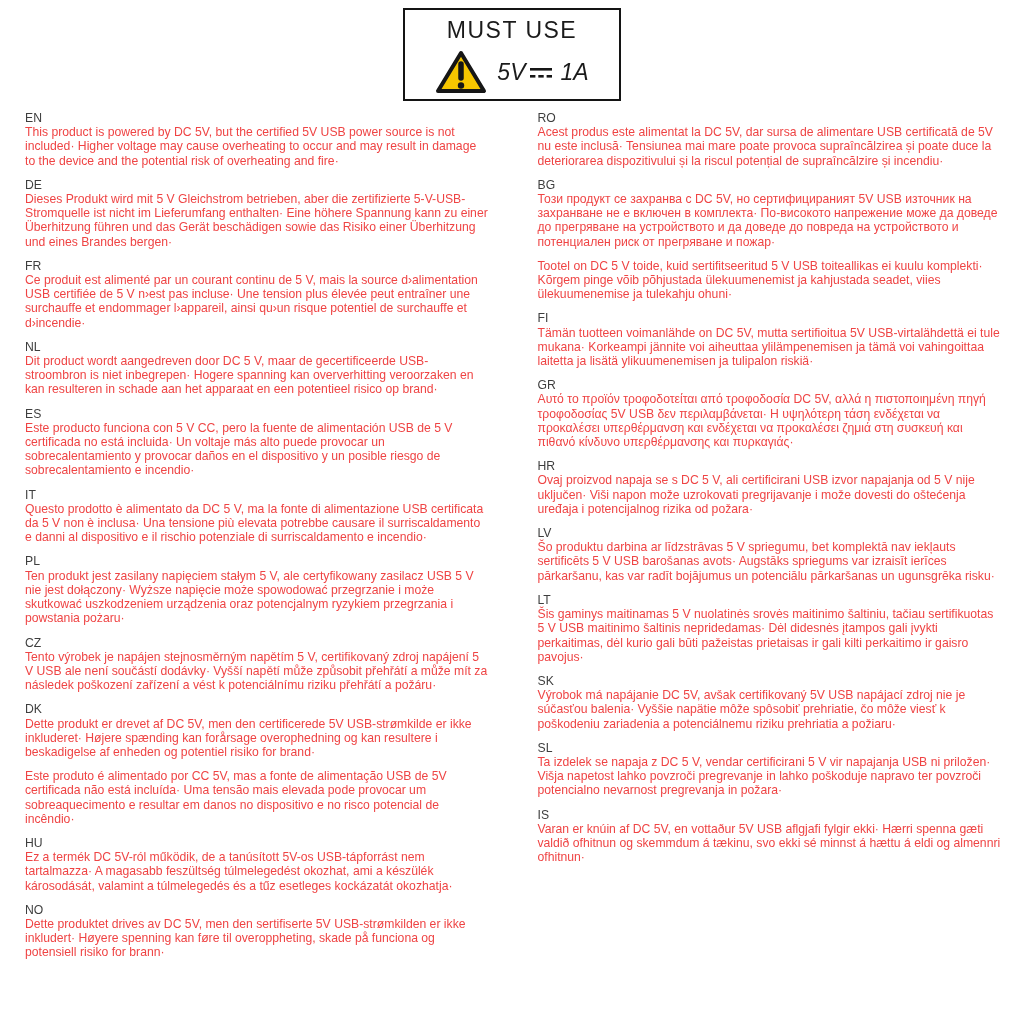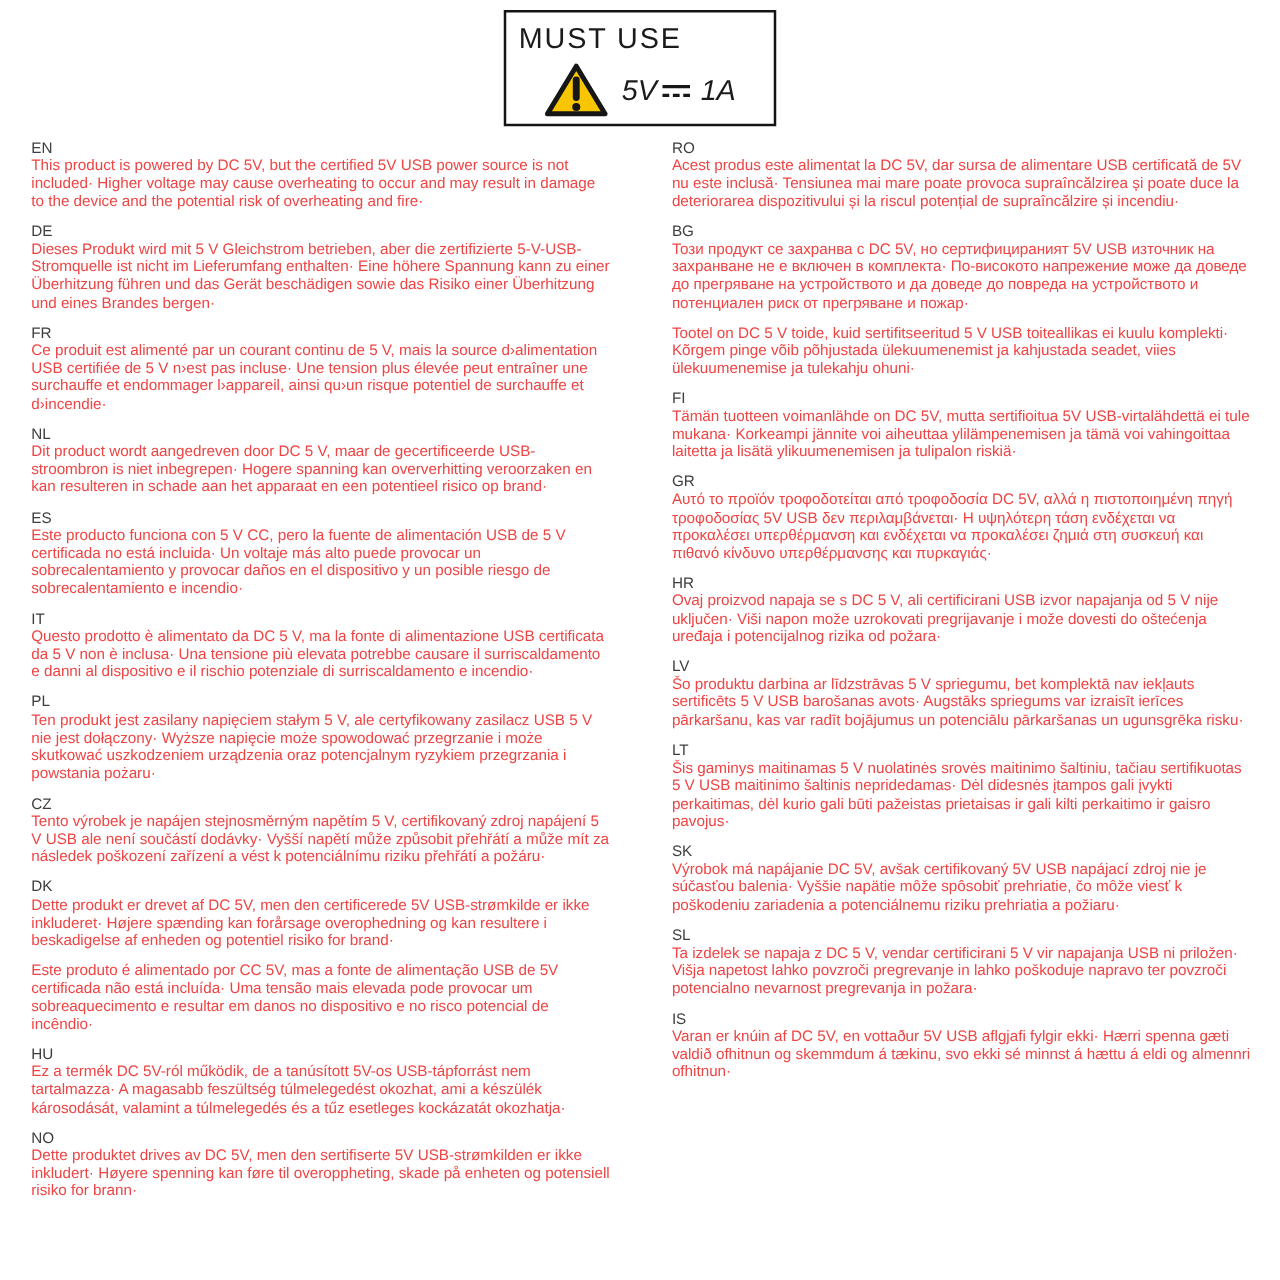--- a/index.html
+++ b/index.html
@@ -12,20 +12,21 @@
   }
   .page { width: 1024px; height: 1024px; position: relative; }
 
   
   .header-wrap { display: flex; justify-content: center; padding-top: 8px; }
   .header-box {
     border: 2px solid #141414;
     width: 218px;
     height: 93px;
     padding: 7px 10px 6px;
+    text-align: center;
     background: #ffffff;
   }
   .header-title {
     font-size: 23px;
     letter-spacing: 1.5px;
     color: #1b1b1b;
   }
   .header-spec {
     display: flex;
     align-items: center;
@@ -136,21 +137,21 @@
       </section>
       <section class="lang-block">
         <p class="lang-text">Este produto é alimentado por CC 5V, mas a fonte de alimentação USB de 5V certificada não está incluída· Uma tensão mais elevada pode provocar um sobreaquecimento e resultar em danos no dispositivo e no risco potencial de incêndio·</p>
       </section>
       <section class="lang-block">
         <div class="lang-code">HU</div>
         <p class="lang-text">Ez a termék DC 5V-ról működik, de a tanúsított 5V-os USB-tápforrást nem tartalmazza· A magasabb feszültség túlmelegedést okozhat, ami a készülék károsodását, valamint a túlmelegedés és a tűz esetleges kockázatát okozhatja·</p>
       </section>
       <section class="lang-block">
         <div class="lang-code">NO</div>
-        <p class="lang-text">Dette produktet drives av DC 5V, men den sertifiserte 5V USB-strømkilden er ikke inkludert· Høyere spenning kan føre til overoppheting, skade på enheten og potensiell risiko for brann·</p>
+        <p class="lang-text">Dette produktet drives av DC 5V, men den sertifiserte 5V USB-strømkilden er ikke inkludert· Høyere spenning kan føre til overoppheting, skade på funciona og potensiell risiko for brann·</p>
       </section>
     </div>
 
     <div class="col">
       <section class="lang-block">
         <div class="lang-code">RO</div>
         <p class="lang-text">Acest produs este alimentat la DC 5V, dar sursa de alimentare USB certificată de 5V nu este inclusă· Tensiunea mai mare poate provoca supraîncălzirea și poate duce la deteriorarea dispozitivului și la riscul potențial de supraîncălzire și incendiu·</p>
       </section>
       <section class="lang-block">
         <div class="lang-code">BG</div>

